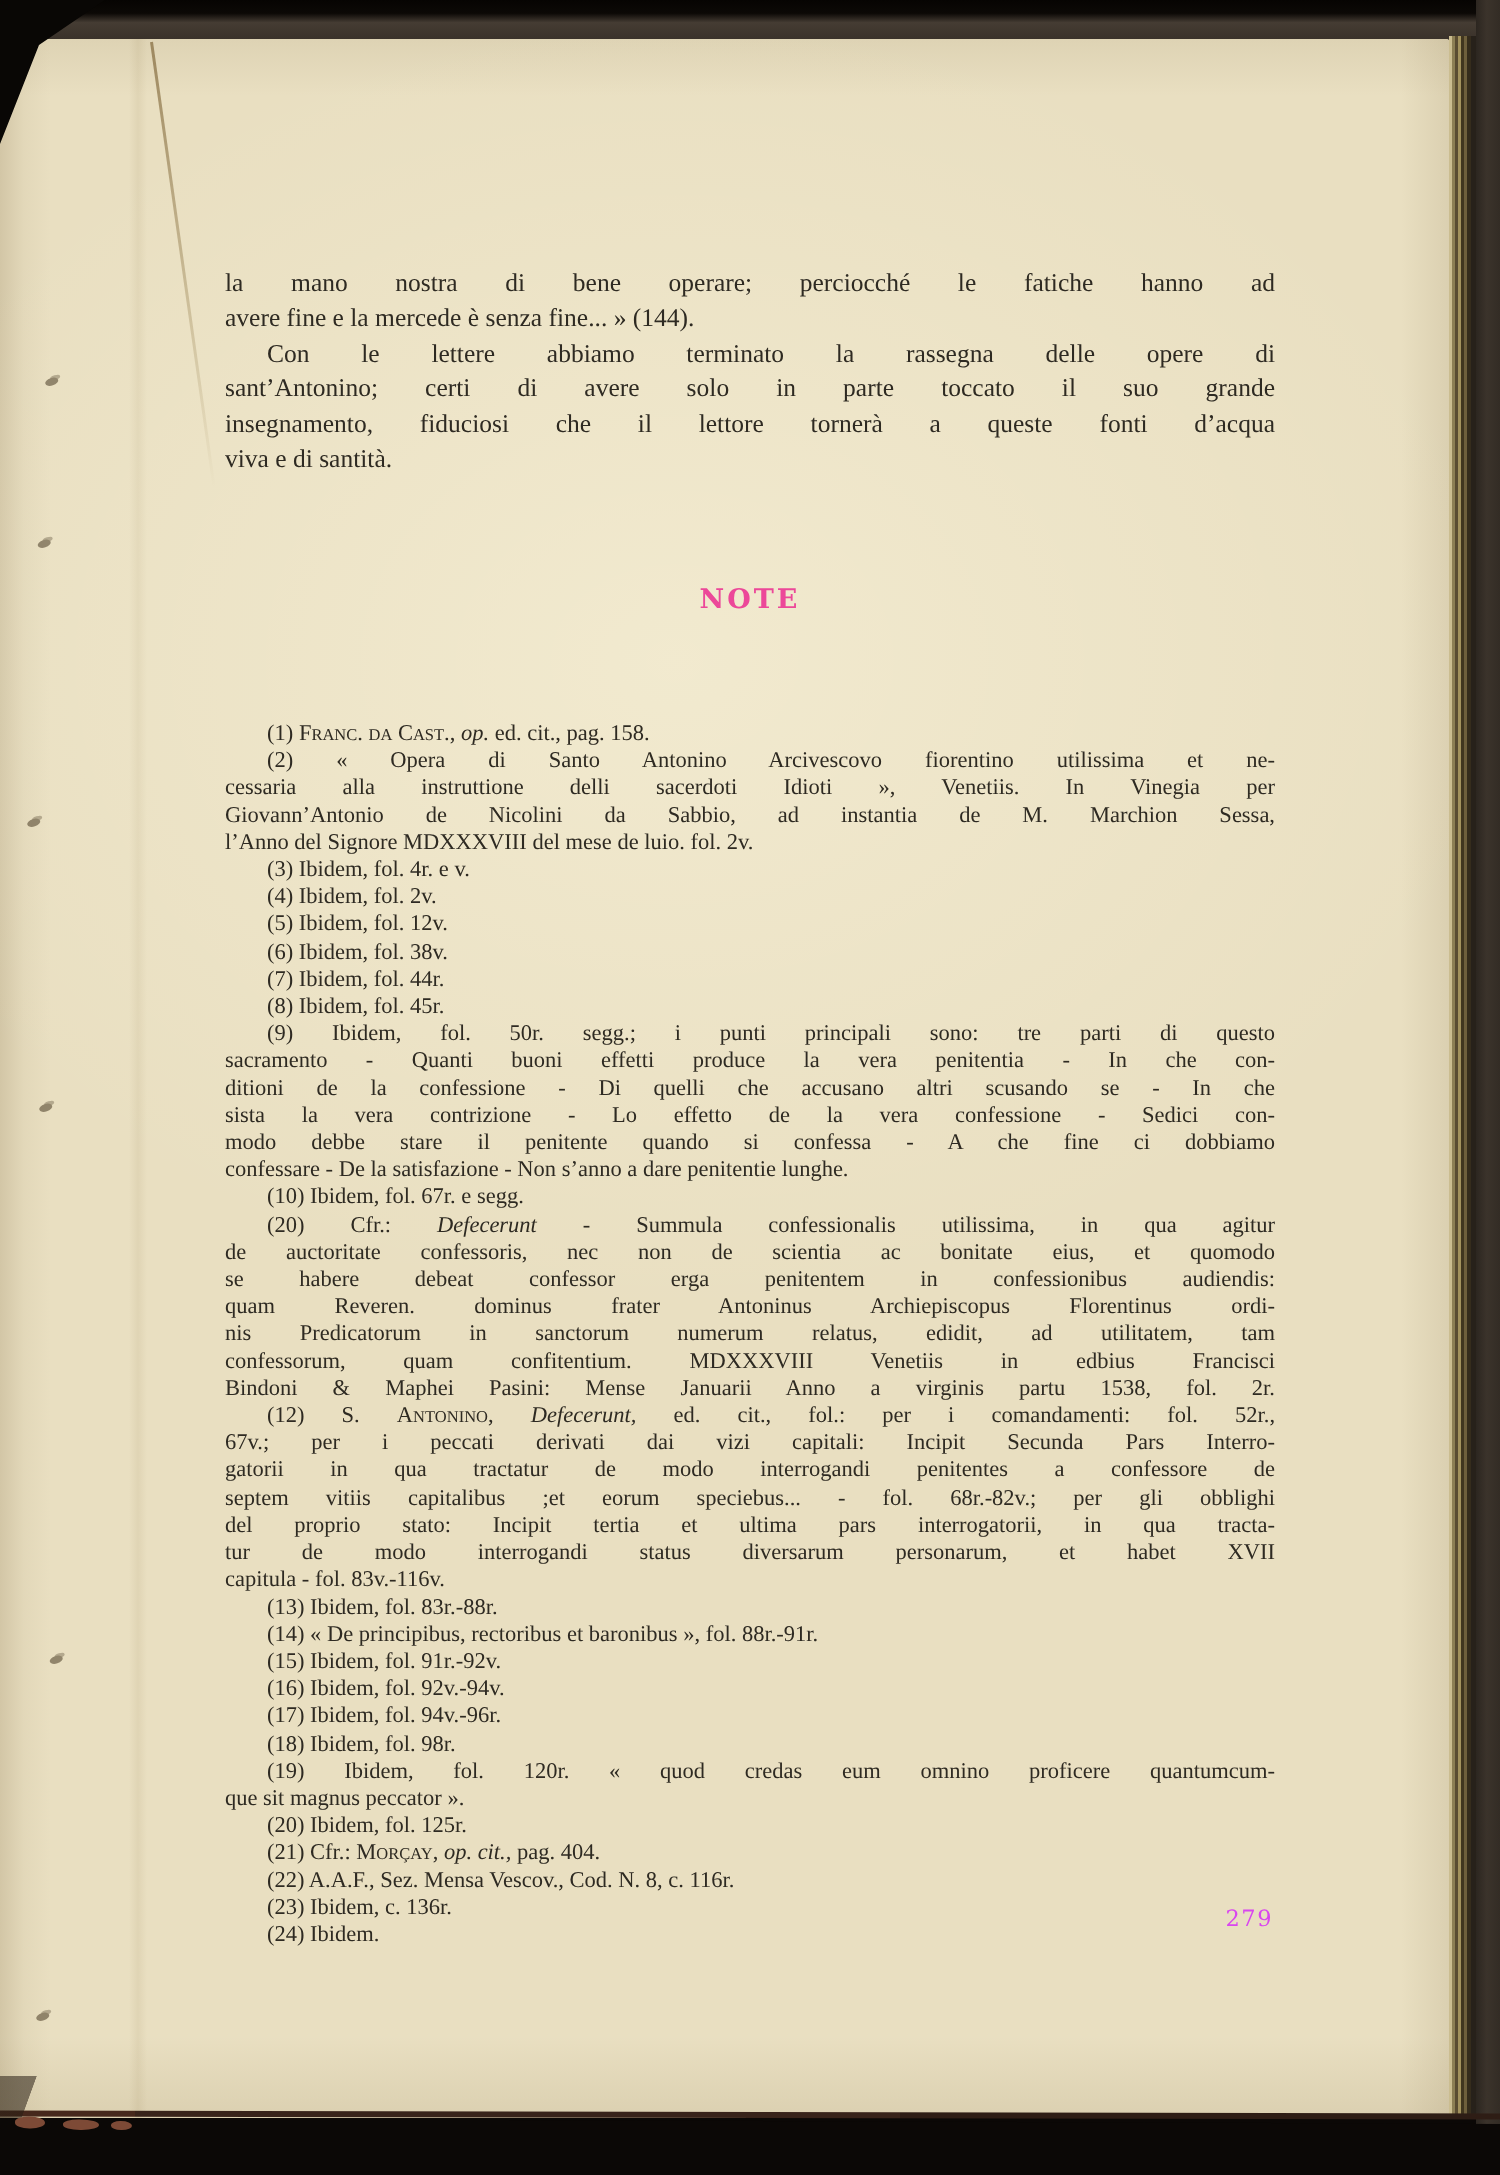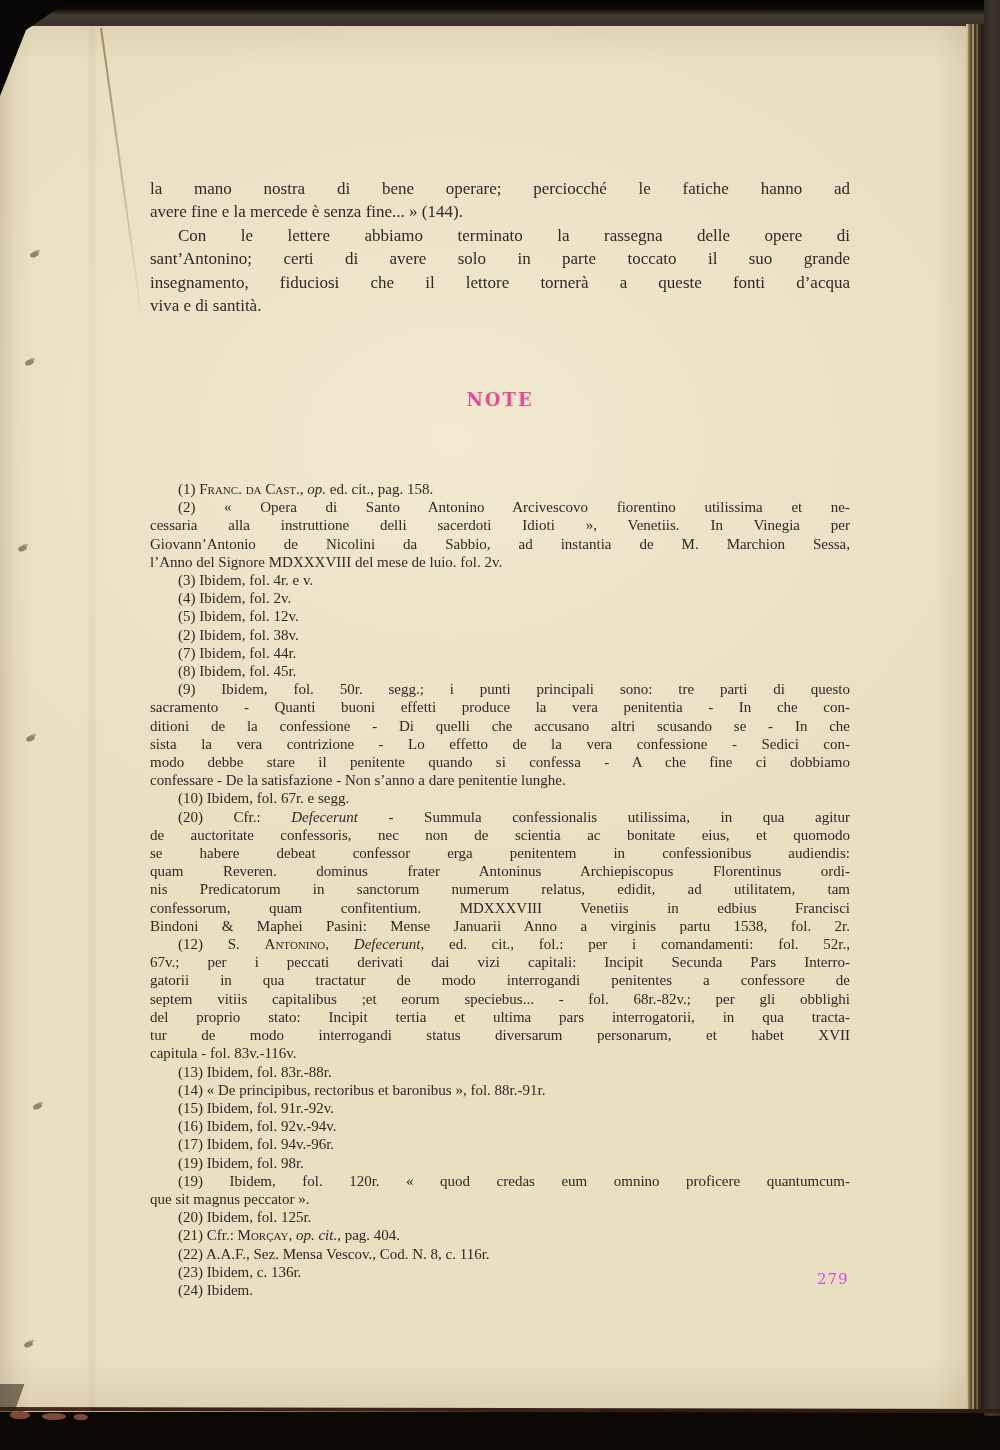--- a/index.html
+++ b/index.html
@@ -130,21 +130,21 @@
 
   <div class="notes textcol">
       <div class="tline ind endl"><span>(1) </span><span class="sc">Franc. da Cast.</span><span>, </span><span class="it">op. </span><span>ed. cit., pag. 158.</span></div>
       <div class="tline ind"><span>(2) « Opera di Santo Antonino Arcivescovo fiorentino utilissima et ne-</span></div>
       <div class="tline"><span>cessaria alla instruttione delli sacerdoti Idioti », Venetiis. In Vinegia per</span></div>
       <div class="tline"><span>Giovann’Antonio de Nicolini da Sabbio, ad instantia de M. Marchion Sessa,</span></div>
       <div class="tline endl"><span>l’Anno del Signore MDXXXVIII del mese de luio. fol. 2v.</span></div>
       <div class="tline ind endl"><span>(3) Ibidem, fol. 4r. e v.</span></div>
       <div class="tline ind endl"><span>(4) Ibidem, fol. 2v.</span></div>
       <div class="tline ind endl"><span>(5) Ibidem, fol. 12v.</span></div>
-      <div class="tline ind endl"><span>(2) Ibidem, fol. 38v.</span></div>
+      <div class="tline ind endl"><span>(6) Ibidem, fol. 38v.</span></div>
       <div class="tline ind endl"><span>(7) Ibidem, fol. 44r.</span></div>
       <div class="tline ind endl"><span>(8) Ibidem, fol. 45r.</span></div>
       <div class="tline ind"><span>(9) Ibidem, fol. 50r. segg.; i punti principali sono: tre parti di questo</span></div>
       <div class="tline"><span>sacramento - Quanti buoni effetti produce la vera penitentia - In che con-</span></div>
       <div class="tline"><span>ditioni de la confessione - Di quelli che accusano altri scusando se - In che</span></div>
       <div class="tline"><span>sista la vera contrizione - Lo effetto de la vera confessione - Sedici con-</span></div>
       <div class="tline"><span>modo debbe stare il penitente quando si confessa - A che fine ci dobbiamo</span></div>
       <div class="tline endl"><span>confessare - De la satisfazione - Non s’anno a dare penitentie lunghe.</span></div>
       <div class="tline ind endl"><span>(10) Ibidem, fol. 67r. e segg.</span></div>
       <div class="tline ind"><span>(20) Cfr.: </span><span class="it">Defecerunt</span><span> - Summula confessionalis utilissima, in qua agitur</span></div>
@@ -159,21 +159,21 @@
       <div class="tline"><span>gatorii in qua tractatur de modo interrogandi penitentes a confessore de</span></div>
       <div class="tline"><span>septem vitiis capitalibus ;et eorum speciebus... - fol. 68r.-82v.; per gli obblighi</span></div>
       <div class="tline"><span>del proprio stato: Incipit tertia et ultima pars interrogatorii, in qua tracta-</span></div>
       <div class="tline"><span>tur de modo interrogandi status diversarum personarum, et habet XVII</span></div>
       <div class="tline endl"><span>capitula - fol. 83v.-116v.</span></div>
       <div class="tline ind endl"><span>(13) Ibidem, fol. 83r.-88r.</span></div>
       <div class="tline ind endl"><span>(14) « De principibus, rectoribus et baronibus », fol. 88r.-91r.</span></div>
       <div class="tline ind endl"><span>(15) Ibidem, fol. 91r.-92v.</span></div>
       <div class="tline ind endl"><span>(16) Ibidem, fol. 92v.-94v.</span></div>
       <div class="tline ind endl"><span>(17) Ibidem, fol. 94v.-96r.</span></div>
-      <div class="tline ind endl"><span>(19) Ibidem, fol. 98r.</span></div>
+      <div class="tline ind endl"><span>(18) Ibidem, fol. 98r.</span></div>
       <div class="tline ind"><span>(19) Ibidem, fol. 120r. « quod credas eum omnino proficere quantumcum-</span></div>
       <div class="tline endl"><span>que sit magnus peccator ».</span></div>
       <div class="tline ind endl"><span>(20) Ibidem, fol. 125r.</span></div>
       <div class="tline ind endl"><span>(21) Cfr.: </span><span class="sc">Morçay</span><span>, </span><span class="it">op. cit., </span><span>pag. 404.</span></div>
       <div class="tline ind endl"><span>(22) A.A.F., Sez. Mensa Vescov., Cod. N. 8, c. 116r.</span></div>
       <div class="tline ind endl"><span>(23) Ibidem, c. 136r.</span></div>
       <div class="tline ind endl"><span>(24) Ibidem.</span></div>
     </div>
 
   <div class="pagenum">279</div>

